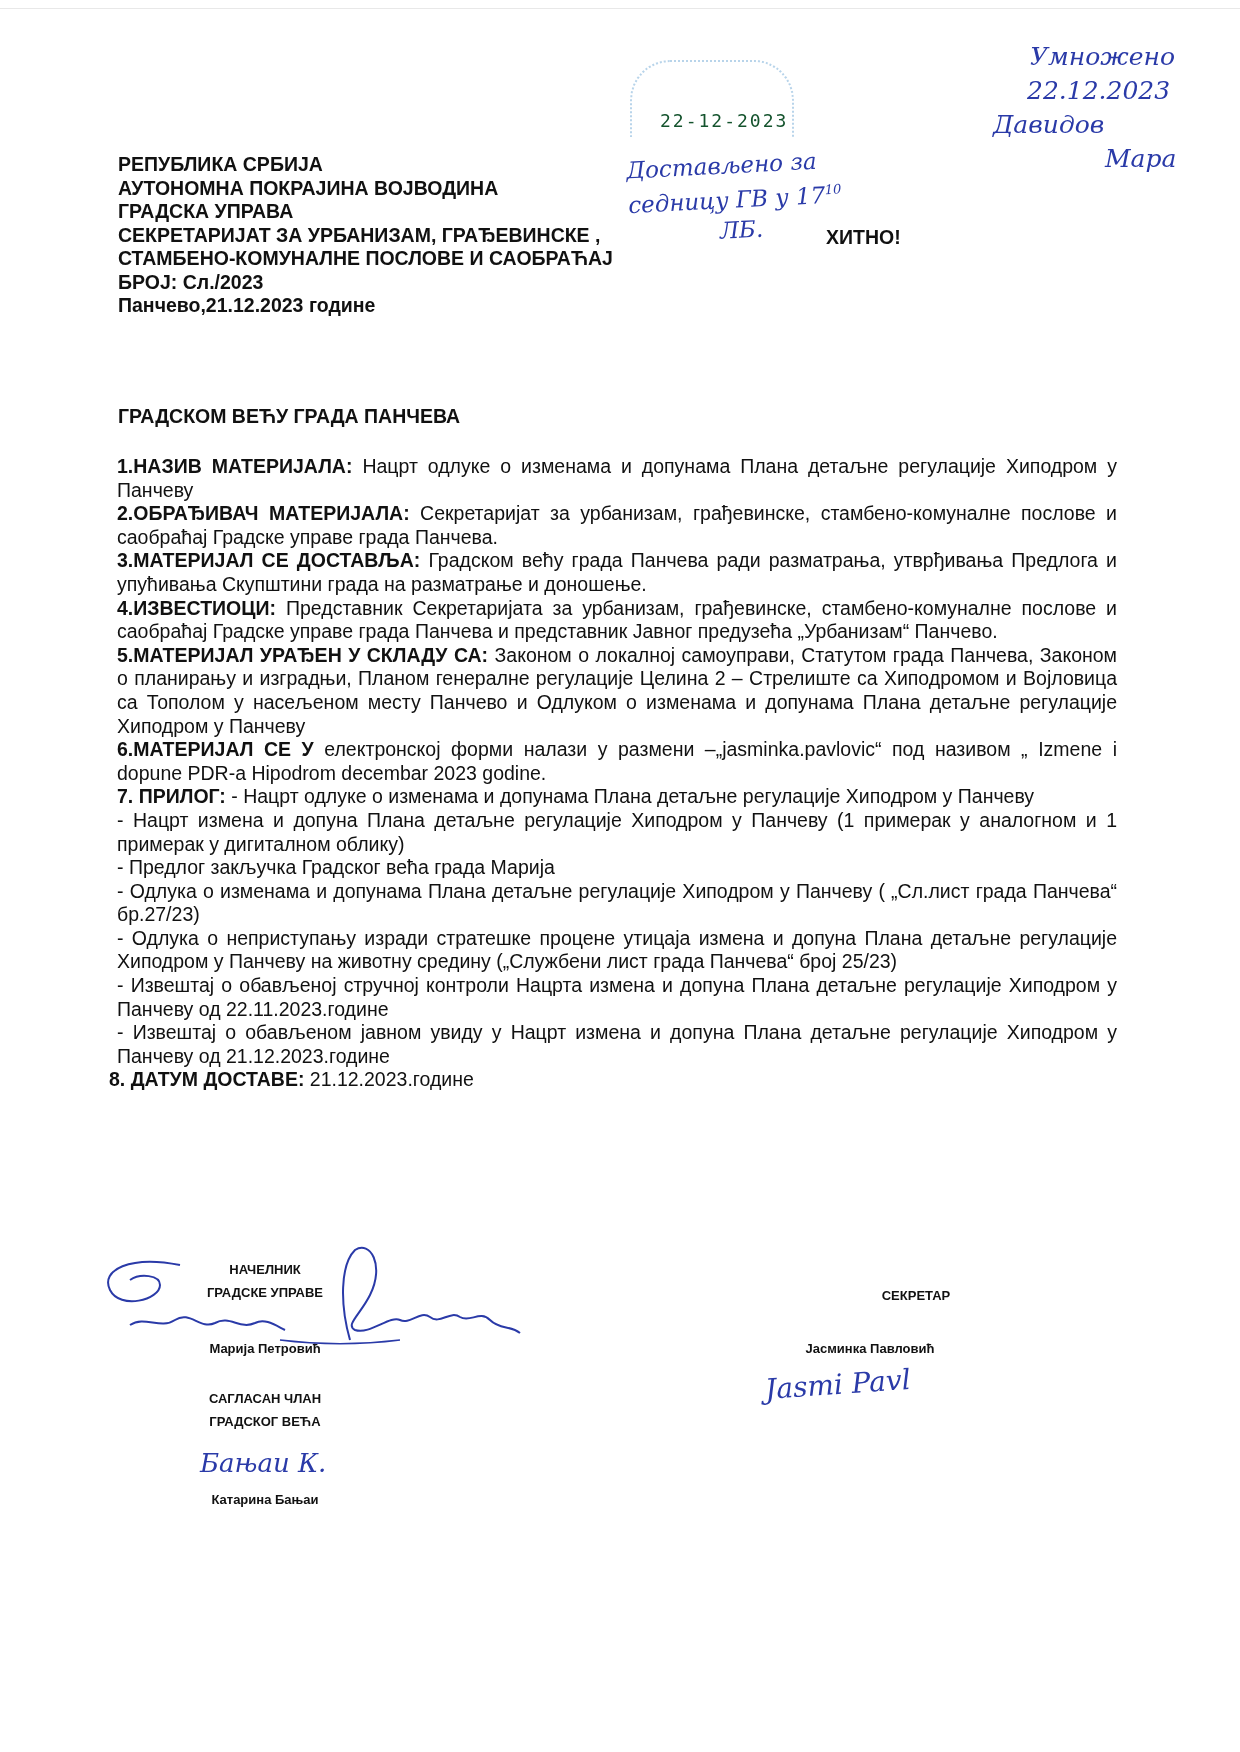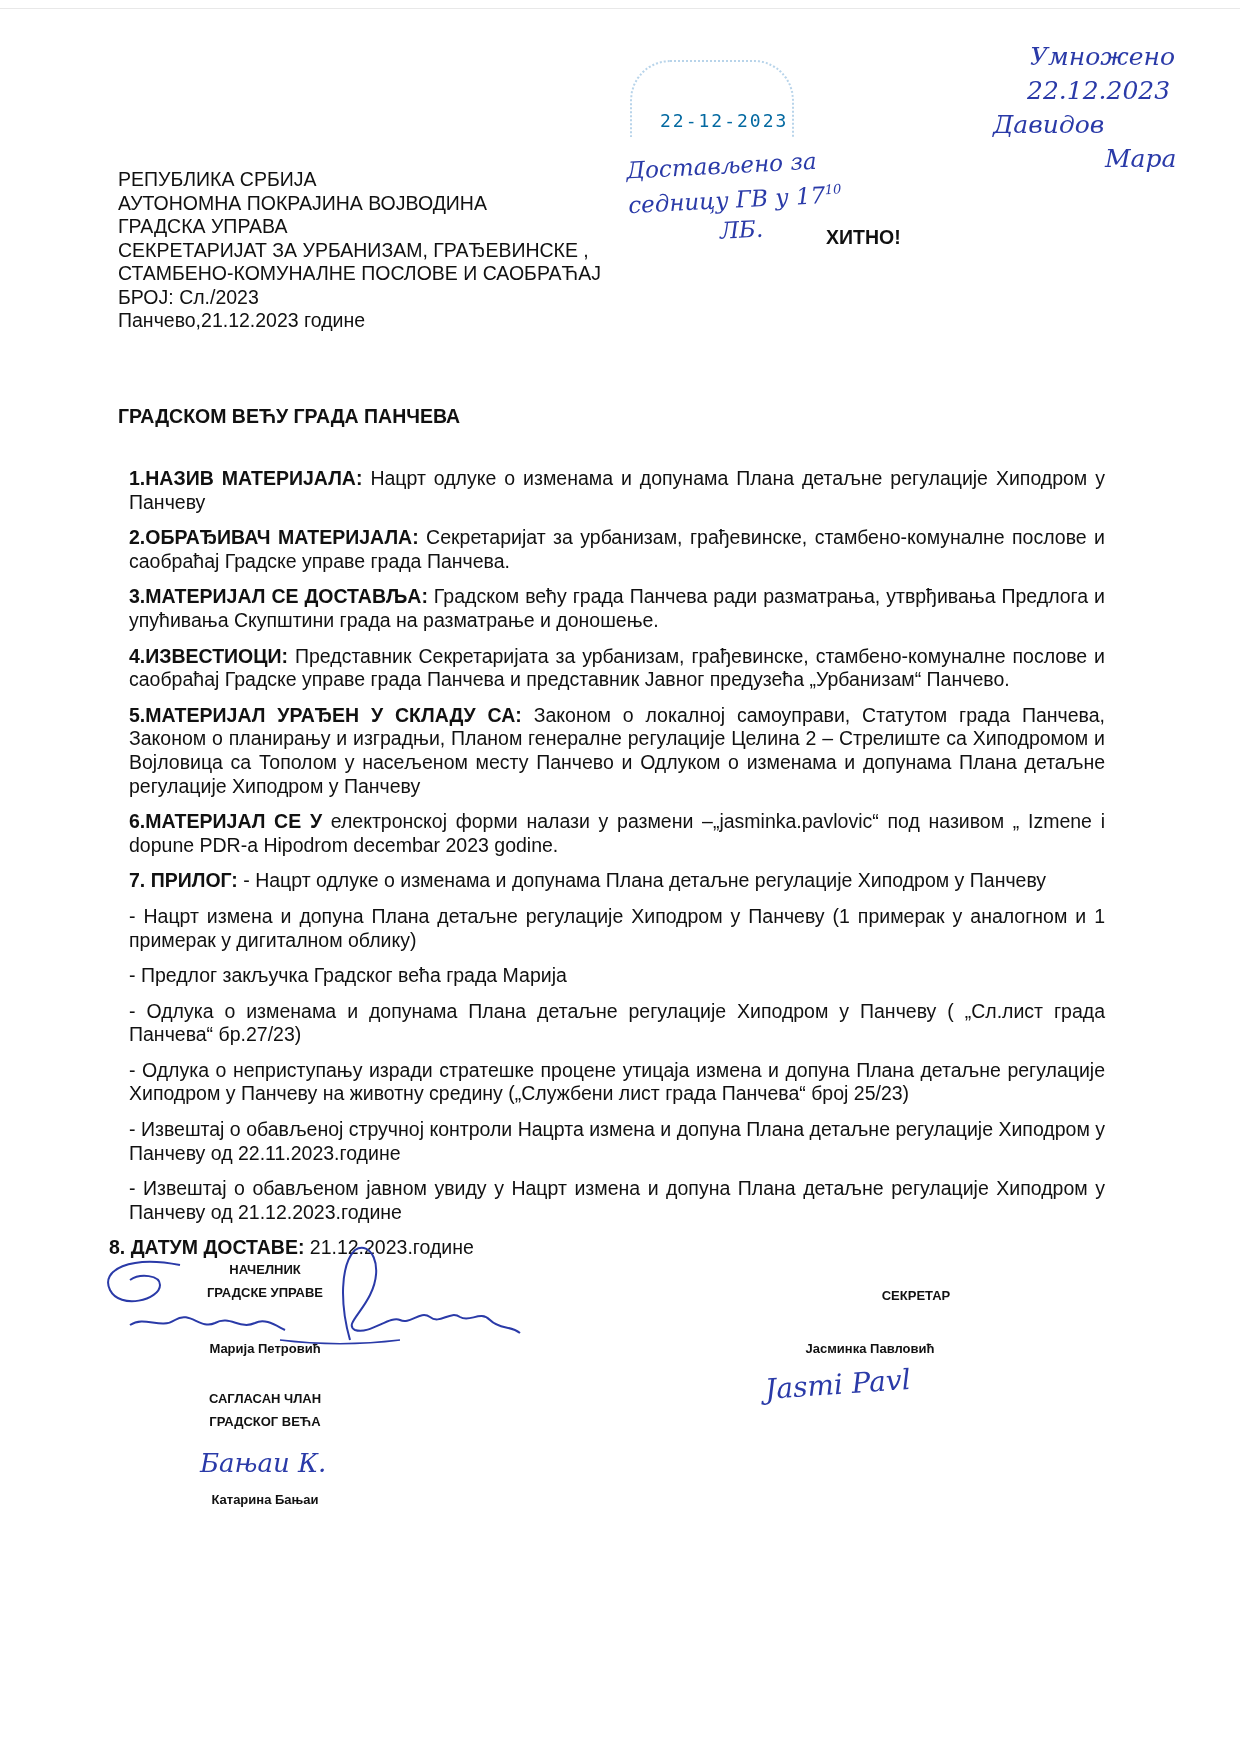--- a/index.html
+++ b/index.html
@@ -1,41 +1,41 @@
 <!DOCTYPE html>
 <html><head>
 <meta charset="utf-8">
 <style>
   html, body { margin: 0; padding: 0; background: #ffffff; }
   body { width: 1240px; height: 1752px; position: relative; overflow: hidden; font-family: "Liberation Sans", sans-serif; color: #111111; }
   .page { position: absolute; left: 0; top: 0; width: 1240px; height: 1752px; background: #ffffff; }
   .topline { position: absolute; left: 0; top: 8px; width: 1240px; height: 1px; background: #e8e8e8; }
 
-  .header { position: absolute; left: 118px; top: 168px; font-weight: normal; font-size: 19.5px; line-height: 23.5px; }
+  .header { position: absolute; left: 118px; top: 153px; font-weight: bold; font-size: 19.5px; line-height: 23.5px; }
   .header div { white-space: nowrap; }
   .urgent { position: absolute; left: 826px; top: 226px; font-weight: bold; font-size: 19.5px; }
 
   .addressee { position: absolute; left: 118px; top: 405px; font-weight: bold; font-size: 19.5px; }
 
   .body { position: absolute; left: 117px; top: 455px; width: 1000px; font-size: 19.5px; line-height: 23.6px; }
-  .body p { margin: 12px; text-align: justify; }
+  .body p { margin: 0; text-align: justify; }
   .body b { font-weight: bold; }
   .body .item8 { margin-left: -8px; }
 
   .sig { position: absolute; font-weight: bold; font-size: 13px; line-height: 23px; text-align: center; }
   .sig-chief { left: 150px; top: 1258px; width: 230px; }
   .sig-chief-name { left: 150px; top: 1337px; width: 230px; }
   .sig-member { left: 150px; top: 1387px; width: 230px; }
   .sig-member-name { left: 150px; top: 1488px; width: 230px; }
   .sig-secretary { left: 836px; top: 1284px; width: 160px; }
   .sig-secretary-name { left: 745px; top: 1337px; width: 250px; }
 
   .hand { position: absolute; color: #2a3aa8; font-family: "DejaVu Serif", serif; font-style: italic; }
   .stamp { position: absolute; left: 630px; top: 60px; width: 160px; height: 75px; border: 2px dotted #b8d4ea; border-bottom: none; border-radius: 40px 40px 0 0; }
-  .stamp-date { position: absolute; left: 660px; top: 110px; color: #0369a1; font-size: 18px; letter-spacing: 2px; font-family: "DejaVu Sans Mono", monospace; }
+  .stamp-date { position: absolute; left: 660px; top: 110px; color: #14532d; font-size: 18px; letter-spacing: 2px; font-family: "DejaVu Sans Mono", monospace; }
 
   svg.scribble { position: absolute; overflow: visible; }
 </style>
 </head>
 <body>
 
 <div class="page">
   <div class="topline"></div>
 
   <div class="header">

